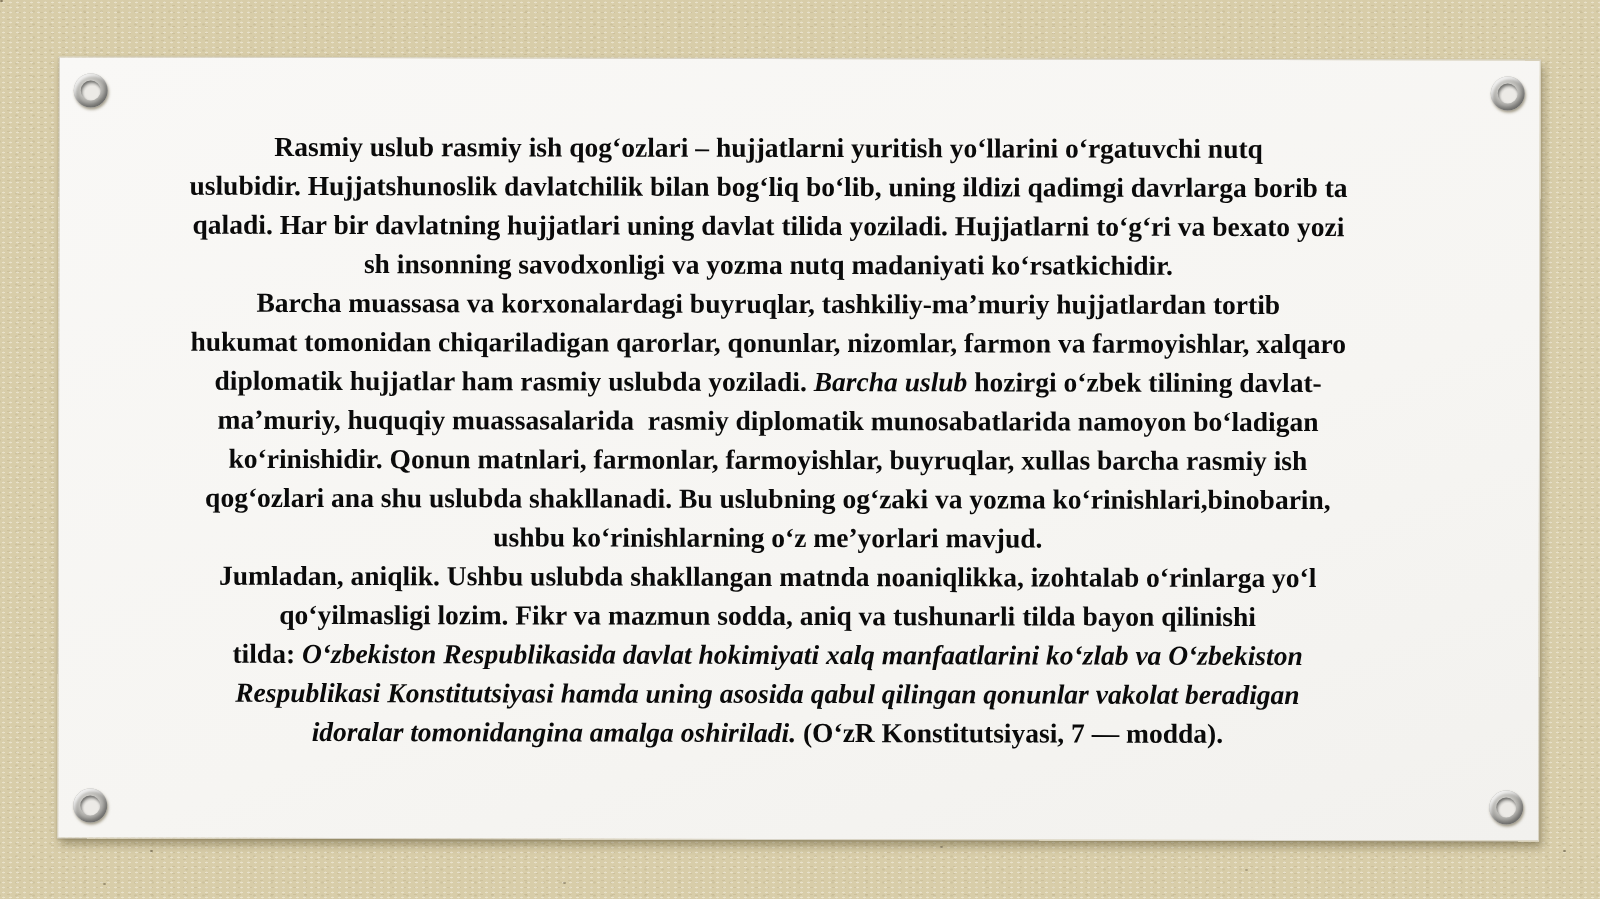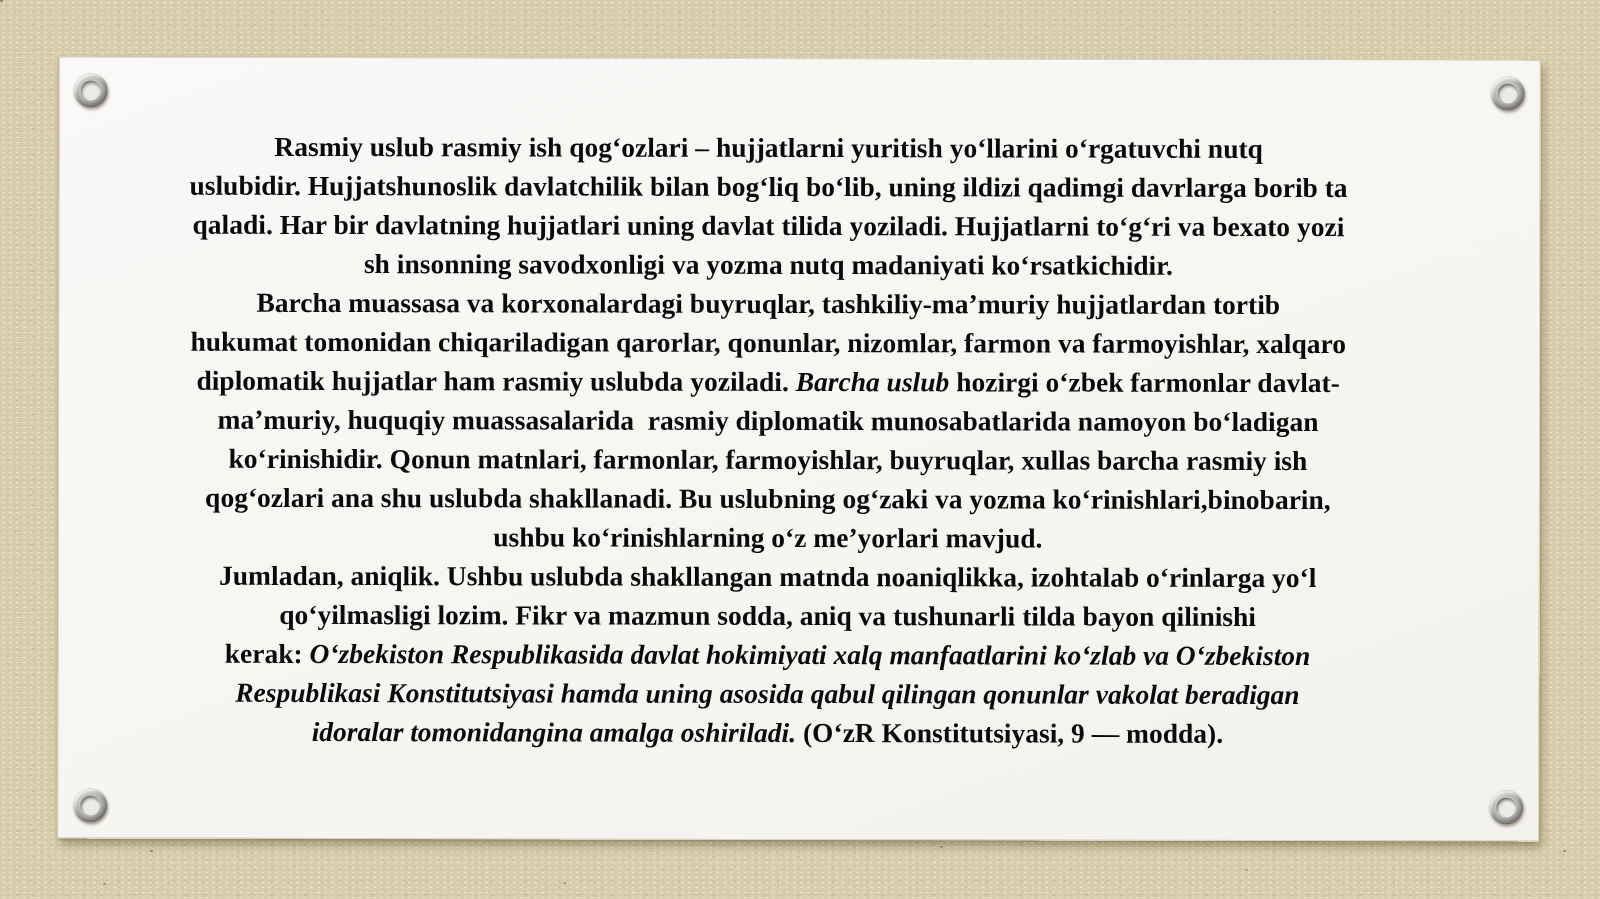--- a/index.html
+++ b/index.html
@@ -69,24 +69,24 @@
   <div class="screw tr"></div>
   <div class="screw bl"></div>
   <div class="screw br"></div>
   <div class="text-wrap">
       <div class="line"><span>Rasmiy uslub rasmiy ish qogʻozlari – hujjatlarni yuritish yoʻllarini oʻrgatuvchi nutq</span></div>
       <div class="line"><span>uslubidir. Hujjatshunoslik davlatchilik bilan bogʻliq boʻlib, uning ildizi qadimgi davrlarga borib ta</span></div>
       <div class="line"><span>qaladi. Har bir davlatning hujjatlari uning davlat tilida yoziladi. Hujjatlarni toʻgʻri va bexato yozi</span></div>
       <div class="line"><span>sh insonning savodxonligi va yozma nutq madaniyati koʻrsatkichidir.</span></div>
       <div class="line"><span>Barcha muassasa va korxonalardagi buyruqlar, tashkiliy-maʼmuriy hujjatlardan tortib</span></div>
       <div class="line"><span>hukumat tomonidan chiqariladigan qarorlar, qonunlar, nizomlar, farmon va farmoyishlar, xalqaro</span></div>
-      <div class="line"><span>diplomatik hujjatlar ham rasmiy uslubda yoziladi. </span><span class="it">Barcha uslub</span><span> hozirgi oʻzbek farmonlar davlat-</span></div>
+      <div class="line"><span>diplomatik hujjatlar ham rasmiy uslubda yoziladi. </span><span class="it">Barcha uslub</span><span> hozirgi oʻzbek tilining davlat-</span></div>
       <div class="line"><span>maʼmuriy, huquqiy muassasalarida  rasmiy diplomatik munosabatlarida namoyon boʻladigan</span></div>
       <div class="line"><span>koʻrinishidir. Qonun matnlari, farmonlar, farmoyishlar, buyruqlar, xullas barcha rasmiy ish</span></div>
       <div class="line"><span>qogʻozlari ana shu uslubda shakllanadi. Bu uslubning ogʻzaki va yozma koʻrinishlari,binobarin,</span></div>
       <div class="line"><span>ushbu koʻrinishlarning oʻz meʼyorlari mavjud.</span></div>
       <div class="line"><span>Jumladan, aniqlik. Ushbu uslubda shakllangan matnda noaniqlikka, izohtalab oʻrinlarga yoʻl</span></div>
       <div class="line"><span>qoʻyilmasligi lozim. Fikr va mazmun sodda, aniq va tushunarli tilda bayon qilinishi</span></div>
-      <div class="line"><span>kerak: </span><span class="it">Oʻzbekiston Respublikasida davlat hokimiyati xalq manfaatlarini koʻzlab va Oʻzbekiston</span></div>
+      <div class="line"><span>tilda: </span><span class="it">Oʻzbekiston Respublikasida davlat hokimiyati xalq manfaatlarini koʻzlab va Oʻzbekiston</span></div>
       <div class="line"><span class="it">Respublikasi Konstitutsiyasi hamda uning asosida qabul qilingan qonunlar vakolat beradigan</span></div>
-      <div class="line"><span class="it">idoralar tomonidangina amalga oshiriladi.</span><span> (OʻzR Konstitutsiyasi, 9 — modda).</span></div>
+      <div class="line"><span class="it">idoralar tomonidangina amalga oshiriladi.</span><span> (OʻzR Konstitutsiyasi, 7 — modda).</span></div>
     </div>
 </div>
 
 </body></html>

